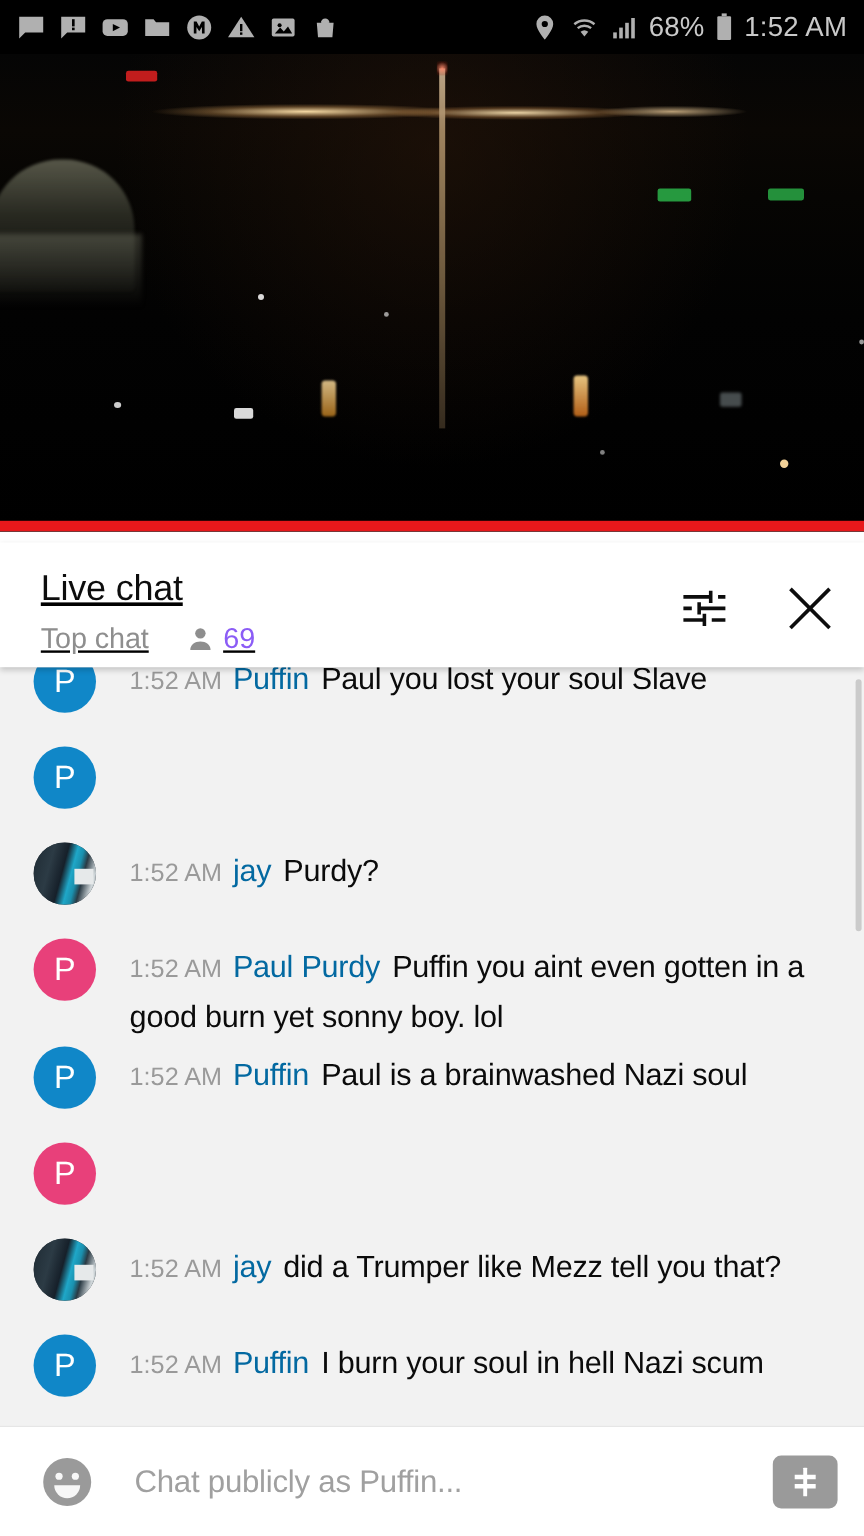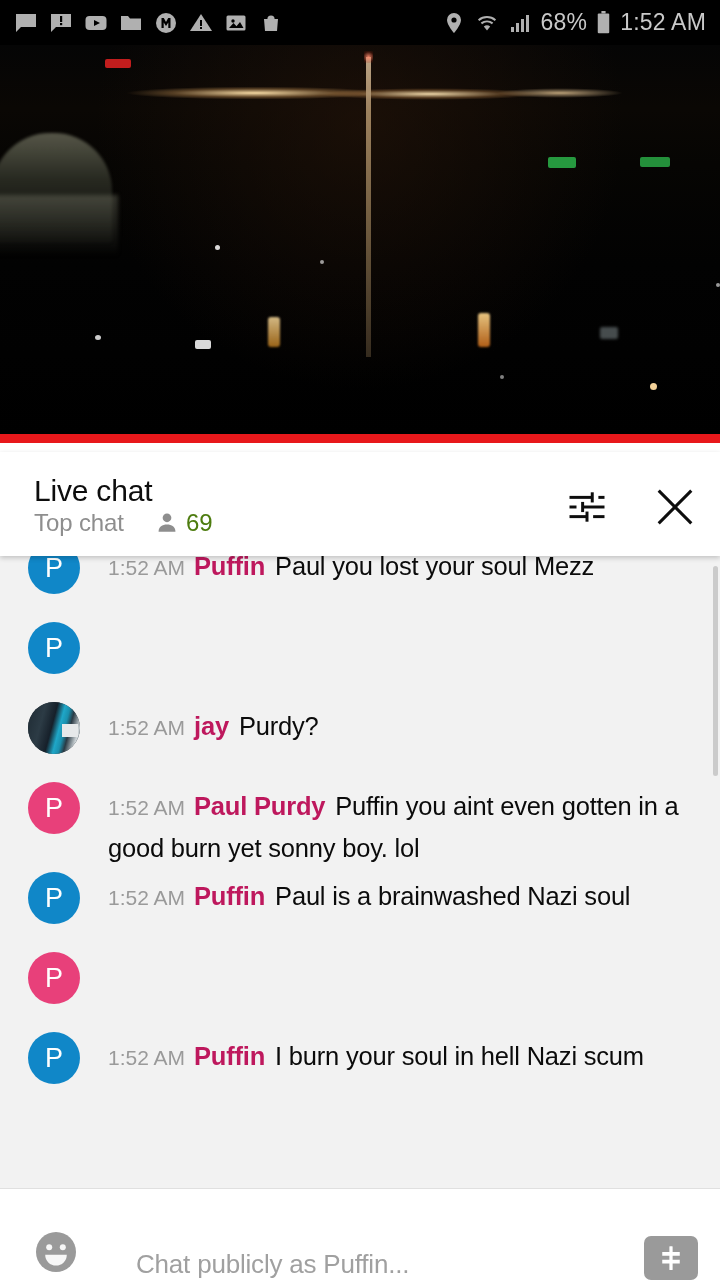--- a/index.html
+++ b/index.html
@@ -67,27 +67,28 @@
   .redbar {
     position:absolute; left:0; bottom:0; width:720px; height:9px; background:#e8181b;
   }
 
   
   .chat-header {
     position:absolute; top:452px; left:0; width:720px; height:104px;
     background:#fff; display:flex; align-items:flex-start;
     padding:22px 18px 0 34px; z-index:5;
     box-shadow:0 2px 5px rgba(0,0,0,.20);
+    text-decoration:underline;
   }
   .ch-titles { display:flex; flex-direction:column; }
   .ch-title { font-size:30px; color:#0d0d0d; line-height:1.15; letter-spacing:-.2px; }
-  .ch-sub { display:flex; align-items:center; }
+  .ch-sub { display:flex; align-items:center; margin-top:10px; }
   .ch-subtext { font-size:24px; color:#8e8e8e; letter-spacing:-.1px; }
   .ch-viewers { display:flex; align-items:center; margin-left:30px; gap:6px; }
-  .ch-count { font-size:24px; color:#4d7c0f; }
+  .ch-count { font-size:24px; color:#8b5cf6; }
   .ch-actions { margin-left:auto; display:flex; align-items:center; gap:34px; padding-top:6px; }
   .ch-btn { width:54px; height:54px; display:flex; align-items:center; justify-content:center; cursor:pointer; }
 
   
   .chat-list {
     position:absolute; top:556px; left:0; width:720px; height:632px;
     background:#f2f2f2; overflow:hidden;
   }
   .msg { display:flex; align-items:flex-start; padding:0 26px 0 28px; min-height:80px; }
   .msg-first { margin-top:-18px; }
@@ -99,31 +100,31 @@
   }
   .avatar.photo { background:#30383f; }
   .avatar.photo .ph1 { position:absolute; inset:0;
     background:linear-gradient(105deg,#1e2a33 0%, #2c3b45 28%, #16202a 46%, #1fa7c8 58%, #1a90ae 66%, #2a3a44 74%, #cfd6d9 88%, #7d8a90 100%);
     filter:blur(.4px); }
   .avatar.photo .ph2 { position:absolute; left:34px; top:22px; width:16px; height:13px;
     background:#e6e9ea; filter:blur(.5px); }
   .msg-body { flex:1; padding-left:28px; padding-top:8px; }
   .msg-line { font-size:25.5px; line-height:40px; color:#0b0b0b; letter-spacing:-.2px; }
   .ts { color:#9a9a9a; font-size:21px; margin-right:9px; letter-spacing:0; }
-  .author { color:#be185d; font-weight:bold; margin-right:10px; }
+  .author { color:#0369a1; font-weight:normal; margin-right:10px; }
   .scrollbar {
     position:absolute; right:2px; top:10px; width:5px; height:210px;
     background:rgba(0,0,0,.16); border-radius:3px;
   }
 
   
   .inputbar {
     position:absolute; left:0; bottom:0; width:720px; height:92px;
-    background:#fff; display:flex; align-items:flex-end;
-    padding:0 22px 0 28px; border-top:1px solid #e0e0e0;gap:24px;
+    background:#fff; display:flex; align-items:center;
+    padding:0 22px 0 28px; border-top:1px solid #e0e0e0;
   }
   .emoji-btn { width:56px; height:56px; display:flex; align-items:center; justify-content:center; cursor:pointer; }
   .chat-input {
     flex:1; border:none; outline:none; background:transparent;
     font-family:"Liberation Sans", sans-serif;
     font-size:26px; color:#333; padding-left:28px; letter-spacing:-.2px;
   }
   .chat-input::placeholder { color:#a0a0a0; }
   .superchat-btn {
     width:54px; height:44px; border-radius:7px; background:#9a9a9a;
@@ -258,21 +259,21 @@
     </div>
   </div>
 
   <div class="chat-list">
     <div id="messages">
         <div class="msg msg-first">
           <div class="avatar" style="background: rgb(16, 135, 200);">
             <span>P</span>
           </div>
           <div class="msg-body">
-            <div class="msg-line"><span class="ts">1:52 AM</span><span class="author">Puffin</span><span>Paul you lost your soul Mezz</span></div>
+            <div class="msg-line"><span class="ts">1:52 AM</span><span class="author">Puffin</span><span>Paul you lost your soul Slave</span></div>
           </div>
         </div>
         <div class="msg">
           <div class="avatar" style="background: rgb(16, 135, 200);">
             <span>P</span>
           </div>
         </div>
         <div class="msg">
           <div class="avatar photo">
             <span class="ph1"></span>
@@ -294,20 +295,29 @@
           <div class="avatar" style="background: rgb(16, 135, 200);">
             <span>P</span>
           </div>
           <div class="msg-body">
             <div class="msg-line"><span class="ts">1:52 AM</span><span class="author">Puffin</span><span>Paul is a brainwashed Nazi soul</span></div>
           </div>
         </div>
         <div class="msg">
           <div class="avatar" style="background: rgb(232, 64, 122);">
             <span>P</span>
+          </div>
+        </div>
+        <div class="msg">
+          <div class="avatar photo">
+            <span class="ph1"></span>
+            <span class="ph2"></span>
+          </div>
+          <div class="msg-body">
+            <div class="msg-line"><span class="ts">1:52 AM</span><span class="author">jay</span><span>did a Trumper like Mezz tell you that?</span></div>
           </div>
         </div>
         <div class="msg">
           <div class="avatar" style="background: rgb(16, 135, 200);">
             <span>P</span>
           </div>
           <div class="msg-body">
             <div class="msg-line"><span class="ts">1:52 AM</span><span class="author">Puffin</span><span>I burn your soul in hell Nazi scum</span></div>
           </div>
         </div>

